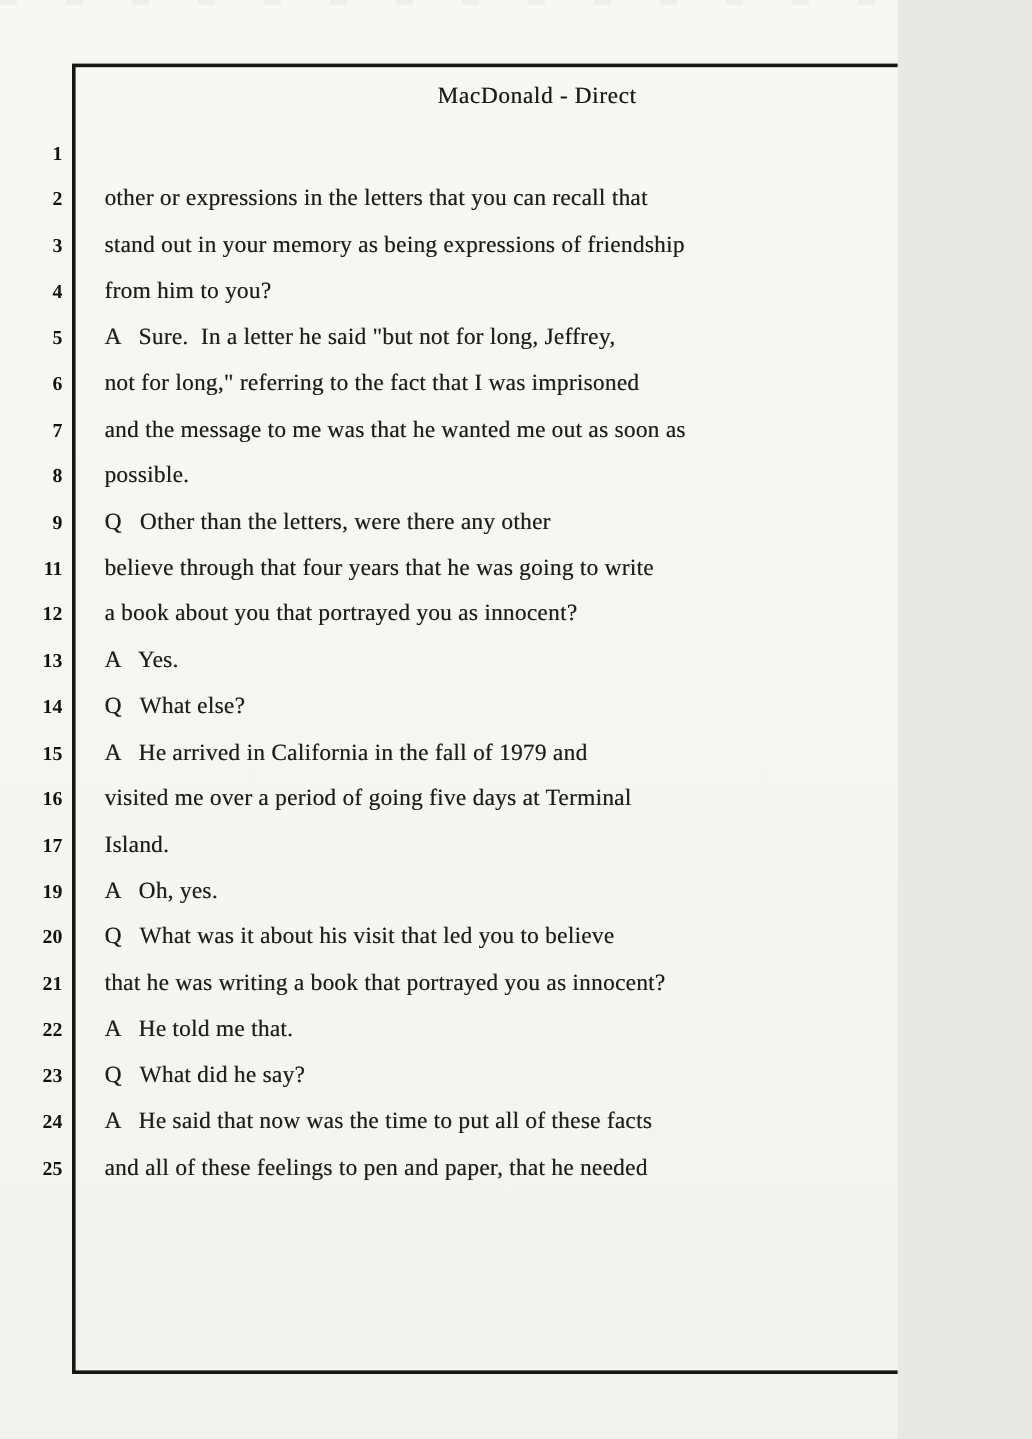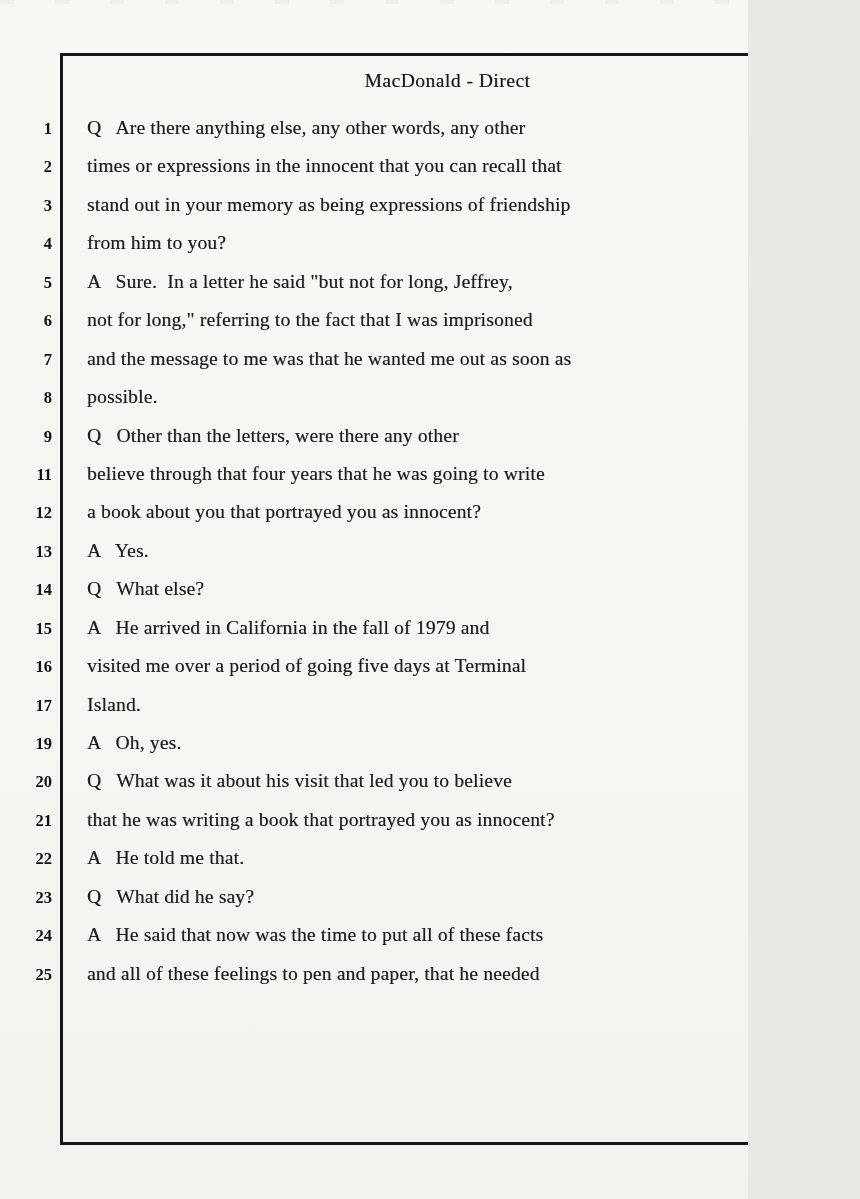--- a/index.html
+++ b/index.html
@@ -99,26 +99,25 @@
   <div class="sheet-box"></div>
 
   <div class="header">
     <span class="title">MacDonald - Direct</span>
     <span class="pagenum">48</span>
   </div>
 
   <div class="lines">
   <div class="row">
     <span class="num">1</span>
-    <span class="text">Q   Are there anything else, any other words, any other</span>
   </div>
 
   <div class="row">
     <span class="num">2</span>
-    <span class="text">times or expressions in the innocent that you can recall that</span>
+    <span class="text">other or expressions in the letters that you can recall that</span>
   </div>
 
   <div class="row">
     <span class="num">3</span>
     <span class="text">stand out in your memory as being expressions of friendship</span>
   </div>
 
   <div class="row">
     <span class="num">4</span>
     <span class="text">from him to you?</span>

